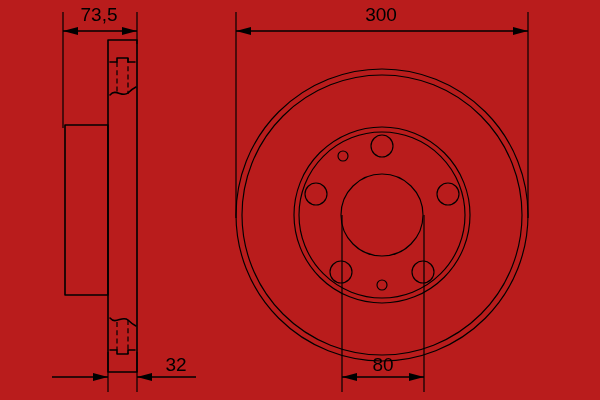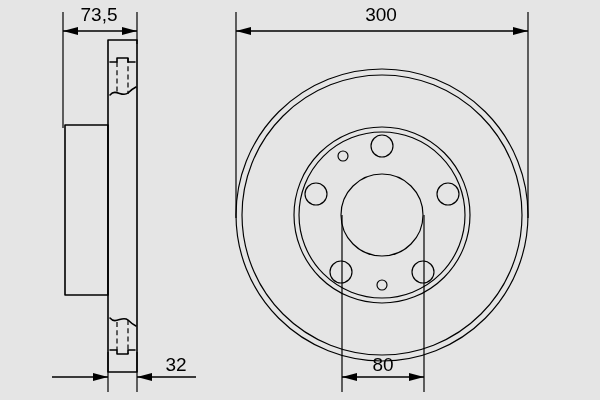--- a/index.html
+++ b/index.html
@@ -11,21 +11,21 @@
   body {
     width: 600px;
     height: 400px;
     font-family: "Liberation Sans", sans-serif;
     overflow: hidden;
   }
   #drawing-root {
     position: relative;
     width: 600px;
     height: 400px;
-    background: #e5e5e5;
+    background: #b91c1c;
   }
   svg#technical-drawing {
     display: block;
     width: 600px;
     height: 400px;
   }
   .outline {
     fill: none;
     stroke: #000000;
     stroke-width: 1.6;

